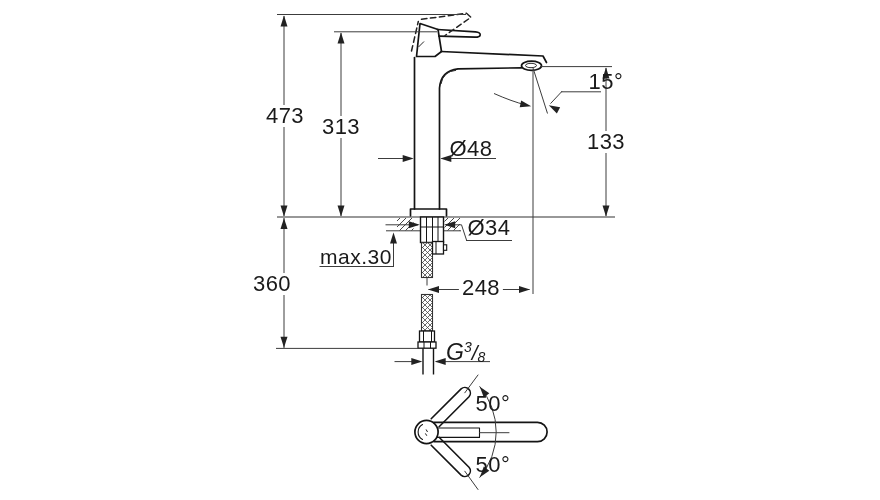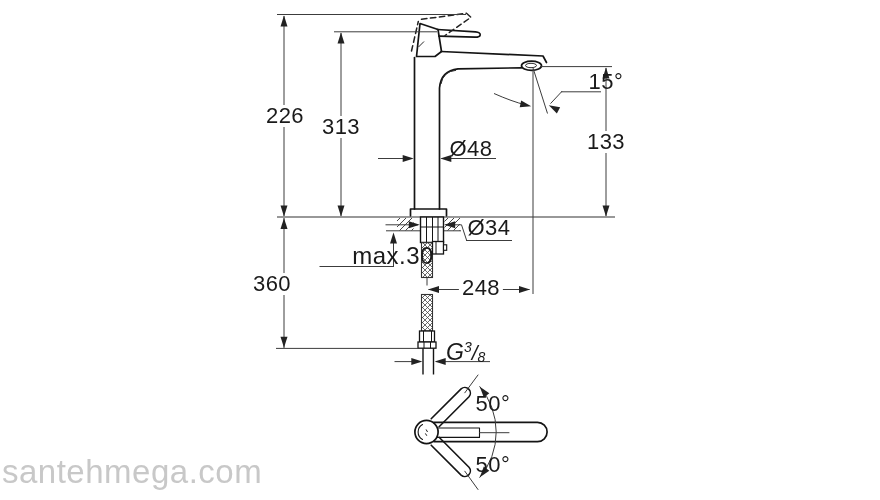--- a/index.html
+++ b/index.html
@@ -2,21 +2,21 @@
 <html><head>
 <meta charset="utf-8">
 <style>
   html,body{margin:0;padding:0;background:#fff;}
   .stage{position:relative;width:880px;height:500px;background:#fff;overflow:hidden;
          font-family:"Liberation Sans",sans-serif;}
   .stage svg{position:absolute;left:0;top:0;}
   .lbl{position:absolute;transform:translate(-50%,-50%);font:22px "Liberation Sans",sans-serif;
        color:#1a1a1a;white-space:nowrap;line-height:1;letter-spacing:.5px;}
   .mask{background:#fff;padding:0 3px;}
-  .small{font-size:24px;margin-left:37px;}
+  .small{font-size:21px;}
   .g38{transform:translate(0,0);left:446px;top:341px;position:absolute;color:#1a1a1a;
        font-family:"Liberation Sans",sans-serif;white-space:nowrap;line-height:1;font-style:italic;}
   .g38 .g{font-size:23px;}
   .g38 .sup{font-size:14px;position:relative;top:-8px;}
   .g38 .slash{font-size:21px;}
   .g38 .sub{font-size:14px;position:relative;top:2px;}
   .watermark{position:absolute;left:2px;top:453px;font-size:33px;color:#c8c8c8;
              font-family:"Liberation Sans",sans-serif;letter-spacing:.5px;}
 </style>
 </head>
@@ -125,31 +125,30 @@
     <use href="#arr" transform="translate(530,289.5) rotate(180)"></use>
     <use href="#arr" transform="translate(531.2,106.2) rotate(192)"></use>
     <use href="#arr" transform="translate(548.8,105.3) rotate(28)"></use>
     <use href="#arr" transform="translate(422.3,361.6) rotate(180)"></use>
     <use href="#arr" transform="translate(434.7,361.6)"></use>
     <use href="#arr" transform="translate(479.8,386.8) rotate(52)"></use>
     <use href="#arr" transform="translate(479.8,477.2) rotate(-52)"></use>
   </g>
 </svg>
 
-<div class="lbl mask" style="left:285px;top:116px">226</div>
+<div class="lbl mask" style="left:285px;top:116px">473</div>
 <div class="lbl mask" style="left:341px;top:127px">313</div>
 <div class="lbl mask" style="left:606px;top:142px">133</div>
 <div class="lbl" style="left:606px;top:82px">15°</div>
 <div class="lbl" style="left:471px;top:149px">Ø48</div>
 <div class="lbl" style="left:489px;top:228px">Ø34</div>
 <div class="lbl small" style="left:356px;top:256px">max.30</div>
 <div class="lbl mask" style="left:272px;top:284px">360</div>
 <div class="lbl mask" style="left:481px;top:288px">248</div>
 <div class="lbl" style="left:493px;top:404px">50°</div>
 <div class="lbl" style="left:493px;top:465px">50°</div>
 
 <div class="g38">
   <span class="g">G</span><span class="sup">3</span><span class="slash">/</span><span class="sub">8</span>
 </div>
 
-<div class="watermark">santehmega.com</div>
 
 </div>
 
 </body></html>

